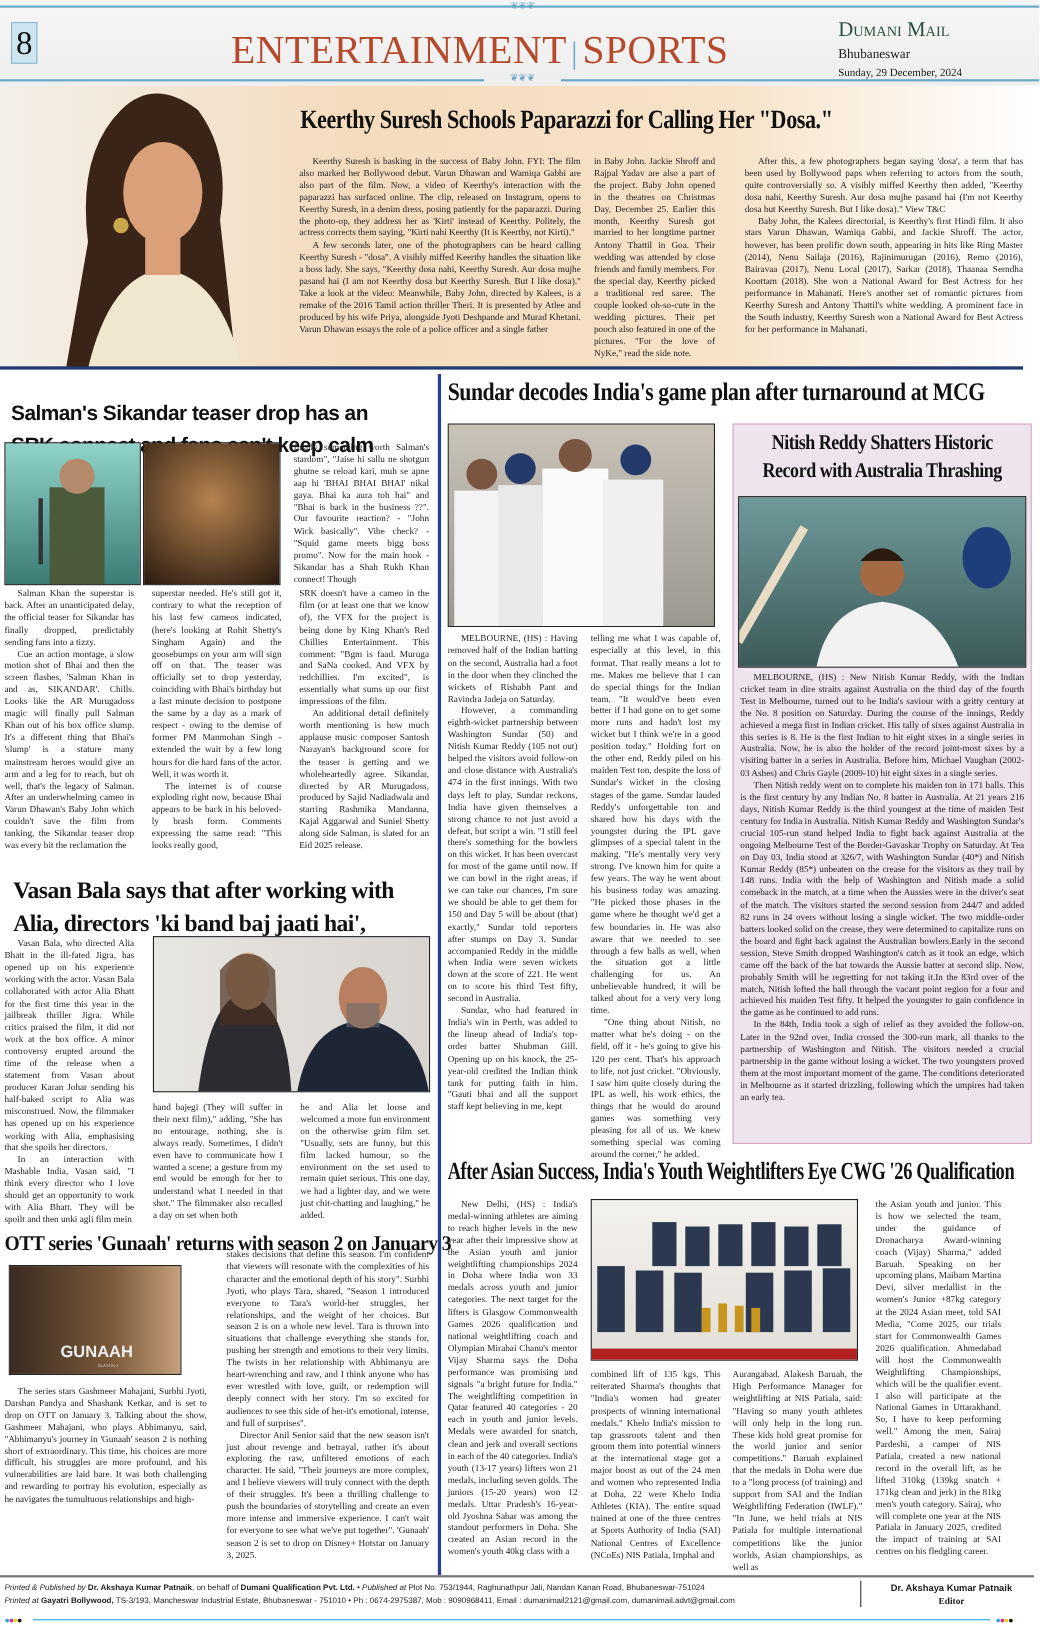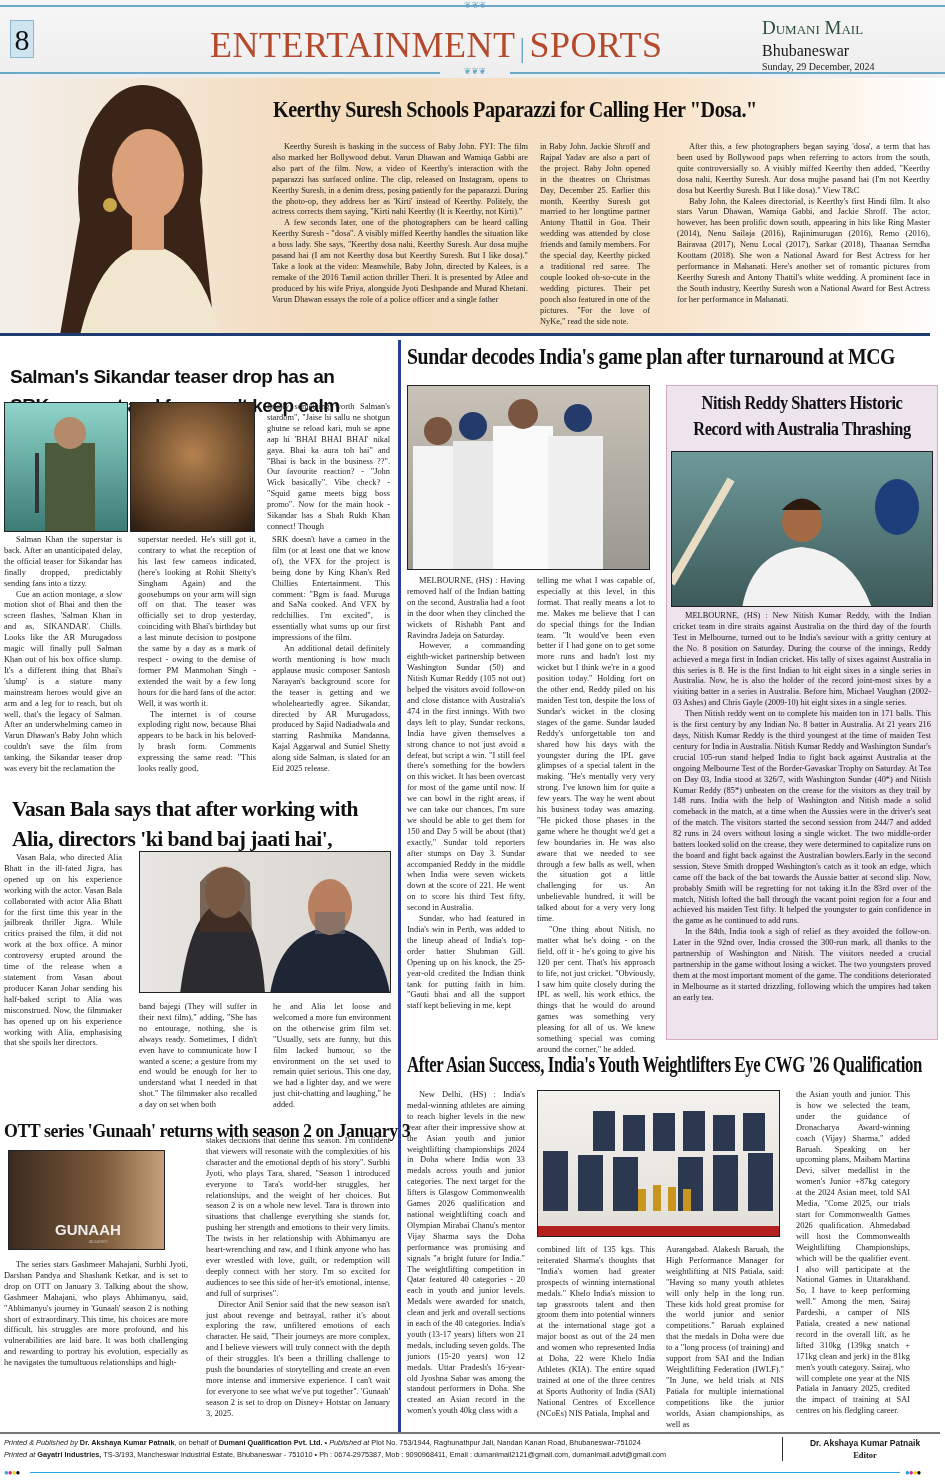--- a/index.html
+++ b/index.html
@@ -10,21 +10,21 @@
 .hl{font-family:"Liberation Sans",sans-serif;font-weight:bold;color:#111;letter-spacing:-0.5px}
 .rule{height:2px;background:#6aa8c8}
 .photo{border:1px solid #222;overflow:hidden}
 .dateline{font-weight:normal}
 
 #masthead{left:0;top:0;width:945px;height:78px;background:linear-gradient(#f6f6f6,#eee)}
 #page-num{left:10px;top:20px;width:24px;height:38px;background:#cfe4f1;border:1px solid #8bb7d1;font-size:30px;text-align:center;line-height:38px;color:#111}
 #section-title{left:210px;top:24px;font-size:36px;color:#b5492b;letter-spacing:0.5px}
 #section-title .sep{color:#6aa8c8;font-size:28px;padding:0 4px}
 #paper-name{left:762px;top:17px;font-size:19px;color:#2a4f3a;font-variant:small-caps}
-#city{left:762px;top:42px;font-size:16px}
+#city{left:762px;top:42px;font-size:12px}
 #date{left:762px;top:61px;font-size:10px}
 
 #hero-bg{left:0;top:78px;width:945px;height:256px;background:linear-gradient(90deg,#f3efe9 0%,#f4dbbc 35%,#f7e3c9 70%,#fff 100%)}
 #hero-woman{left:40px;top:80px;width:215px;height:255px}
 #hero-headline{left:273px;top:96px;font-size:25.5px;white-space:nowrap}
 </style>
 </head>
 <body>
 
 <div class="abs" id="masthead"></div>
@@ -101,20 +101,21 @@
       <path d="M40 142 Q50 60 80 50 Q120 55 125 142Z" fill="#2b2b30"></path>
       <ellipse cx="85" cy="40" rx="20" ry="26" fill="#e0b497"></ellipse>
       <path d="M60 30 Q85 0 110 30 L112 80 L60 80Z" fill="#4a3020" opacity="0.7"></path>
       <path d="M130 142 Q140 80 190 75 Q240 80 250 142Z" fill="#1e2535"></path>
       <ellipse cx="190" cy="55" rx="22" ry="28" fill="#b88060"></ellipse>
       <rect x="175" y="60" width="30" height="22" fill="#6a6a6a" opacity="0.6"></rect>
     </svg>
 </div>
 <div class="abs txt" style="left:4px;top:853px;width:118px">
   <p>Vasan Bala, who directed Alia Bhatt in the ill-fated Jigra, has opened up on his experience working with the actor. Vasan Bala collaborated with actor Alia Bhatt for the first time this year in the jailbreak thriller Jigra. While critics praised the film, it did not work at the box office. A minor controversy erupted around the time of the release when a statement from Vasan about producer Karan Johar sending his half-baked script to Alia was misconstrued. Now, the filmmaker has opened up on his experience working with Alia, emphasising that she spoils her directors.</p>
+  <p>In an interaction with Mashable India, Vasan said, "I think every director who I love should get an opportunity to work with Alia Bhatt. They will be spoilt and then unki agli film mein</p>
 </div>
 <div class="abs txt" style="left:139px;top:1002px;width:118px">
   <p style="text-indent:0">band bajegi (They will suffer in their next film)," adding, "She has no entourage, nothing, she is always ready. Sometimes, I didn't even have to communicate how I wanted a scene; a gesture from my end would be enough for her to understand what I needed in that shot." The filmmaker also recalled a day on set when both</p>
 </div>
 <div class="abs txt" style="left:273px;top:1002px;width:118px">
   <p style="text-indent:0">he and Alia let loose and welcomed a more fun environment on the otherwise grim film set. "Usually, sets are funny, but this film lacked humour, so the environment on the set used to remain quiet serious. This one day, we had a lighter day, and we were just chit-chatting and laughing," he added.</p>
 </div>
 
 <div class="abs hl" style="left:4px;top:1120px;font-size:19px;white-space:nowrap;font-family:'Liberation Serif',serif;transform:scaleX(0.94);transform-origin:left top">OTT series 'Gunaah' returns with season 2 on January 3</div>
 <div class="abs photo" style="left:8px;top:1150px;width:157px;height:100px;background:linear-gradient(90deg,#3a2a20,#7b5a3a 60%,#c6a07a)">
@@ -209,21 +210,21 @@
 <div class="abs txt" style="left:666px;top:1245px;width:118px">
   <p style="text-indent:0">Aurangabad. Alakesh Baruah, the High Performance Manager for weightlifting at NIS Patiala, said: "Having so many youth athletes will only help in the long run. These kids hold great promise for the world junior and senior competitions." Baruah explained that the medals in Doha were due to a "long process (of training) and support from SAI and the Indian Weightlifting Federation (IWLF)." "In June, we held trials at NIS Patiala for multiple international competitions like the junior worlds, Asian championships, as well as</p>
 </div>
 <div class="abs txt" style="left:796px;top:1090px;width:114px">
   <p style="text-indent:0">the Asian youth and junior. This is how we selected the team, under the guidance of Dronacharya Award-winning coach (Vijay) Sharma," added Baruah. Speaking on her upcoming plans, Maibam Martina Devi, silver medallist in the women's Junior +87kg category at the 2024 Asian meet, told SAI Media, "Come 2025, our trials start for Commonwealth Games 2026 qualification. Ahmedabad will host the Commonwealth Weightlifting Championships, which will be the qualifier event. I also will participate at the National Games in Uttarakhand. So, I have to keep performing well." Among the men, Sairaj Pardeshi, a camper of NIS Patiala, created a new national record in the overall lift, as he lifted 310kg (139kg snatch + 171kg clean and jerk) in the 81kg men's youth category. Sairaj, who will complete one year at the NIS Patiala in January 2025, credited the impact of training at SAI centres on his fledgling career.</p>
 </div>
 
 <div class="abs" style="left:0;top:1432px;width:940px;height:2px;background:#777"></div>
 <div class="abs" style="left:4px;top:1437px;width:775px;font-family:'Liberation Sans',sans-serif;font-size:7.3px;line-height:12px;color:#222;white-space:nowrap;overflow:hidden">
   <div><i>Printed &amp; Published by</i> <b>Dr. Akshaya Kumar Patnaik</b><span>, on behalf of</span> <b>Dumani Qualification Pvt. Ltd.</b><i> • Published at</i><span> Plot No. 753/1944, Raghunathpur Jali, Nandan Kanan Road, Bhubaneswar-751024</span></div>
-  <div><i>Printed at</i><b> Gayatri Industries,</b><span> TS-3/193, Mancheswar Industrial Estate, Bhubaneswar - 751010 • Ph : 0674-2975387, Mob : 9090968411, Email : dumanimail2121@gmail.com, dumanimail.advt@gmail.com</span></div>
+  <div><i>Printed at</i><b> Gayatri Bollywood,</b><span> TS-3/193, Mancheswar Industrial Estate, Bhubaneswar - 751010 • Ph : 0674-2975387, Mob : 9090968411, Email : dumanimail2121@gmail.com, dumanimail.advt@gmail.com</span></div>
 </div>
 <div class="abs" style="left:782px;top:1437px;width:1px;height:24px;background:#333"></div>
 <div class="abs" style="left:790px;top:1437px;width:150px;text-align:center;font-family:'Liberation Sans',sans-serif;font-size:8.5px;line-height:12px;font-weight:bold">
   <div>Dr. Akshaya Kumar Patnaik</div>
   <div style="font-family:'Liberation Serif',serif">Editor</div>
 </div>
 <div class="abs" style="left:4px;top:1468px;font-size:8px;letter-spacing:-1px"><span style="color:#2aa4e0">●</span><span style="color:#e0218a">●</span><span style="color:#f5d20a">●</span><span style="color:#111">●</span></div>
 <div class="abs" style="left:30px;top:1472px;width:870px;height:1px;background:#2aa4e0"></div>
 <div class="abs" style="left:905px;top:1468px;font-size:8px;letter-spacing:-1px"><span style="color:#2aa4e0">●</span><span style="color:#e0218a">●</span><span style="color:#f5d20a">●</span><span style="color:#111">●</span></div>
 

